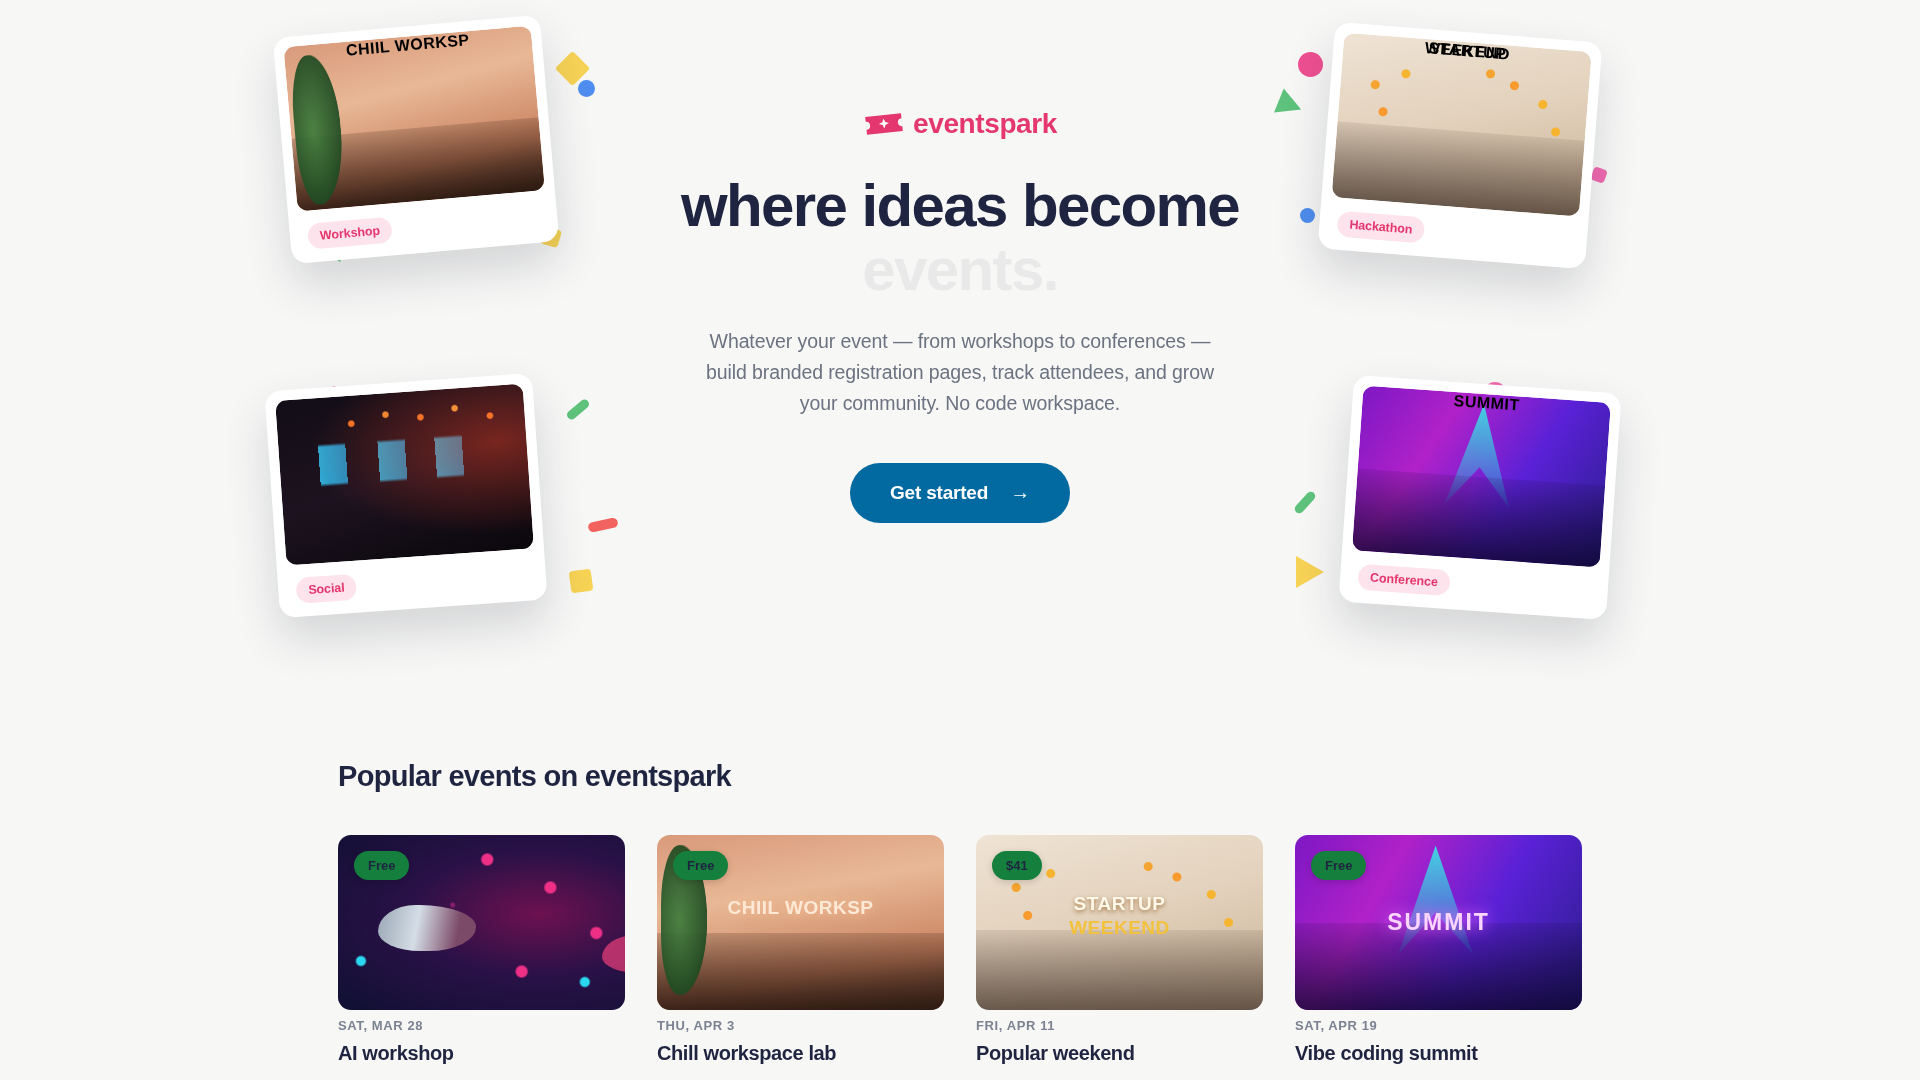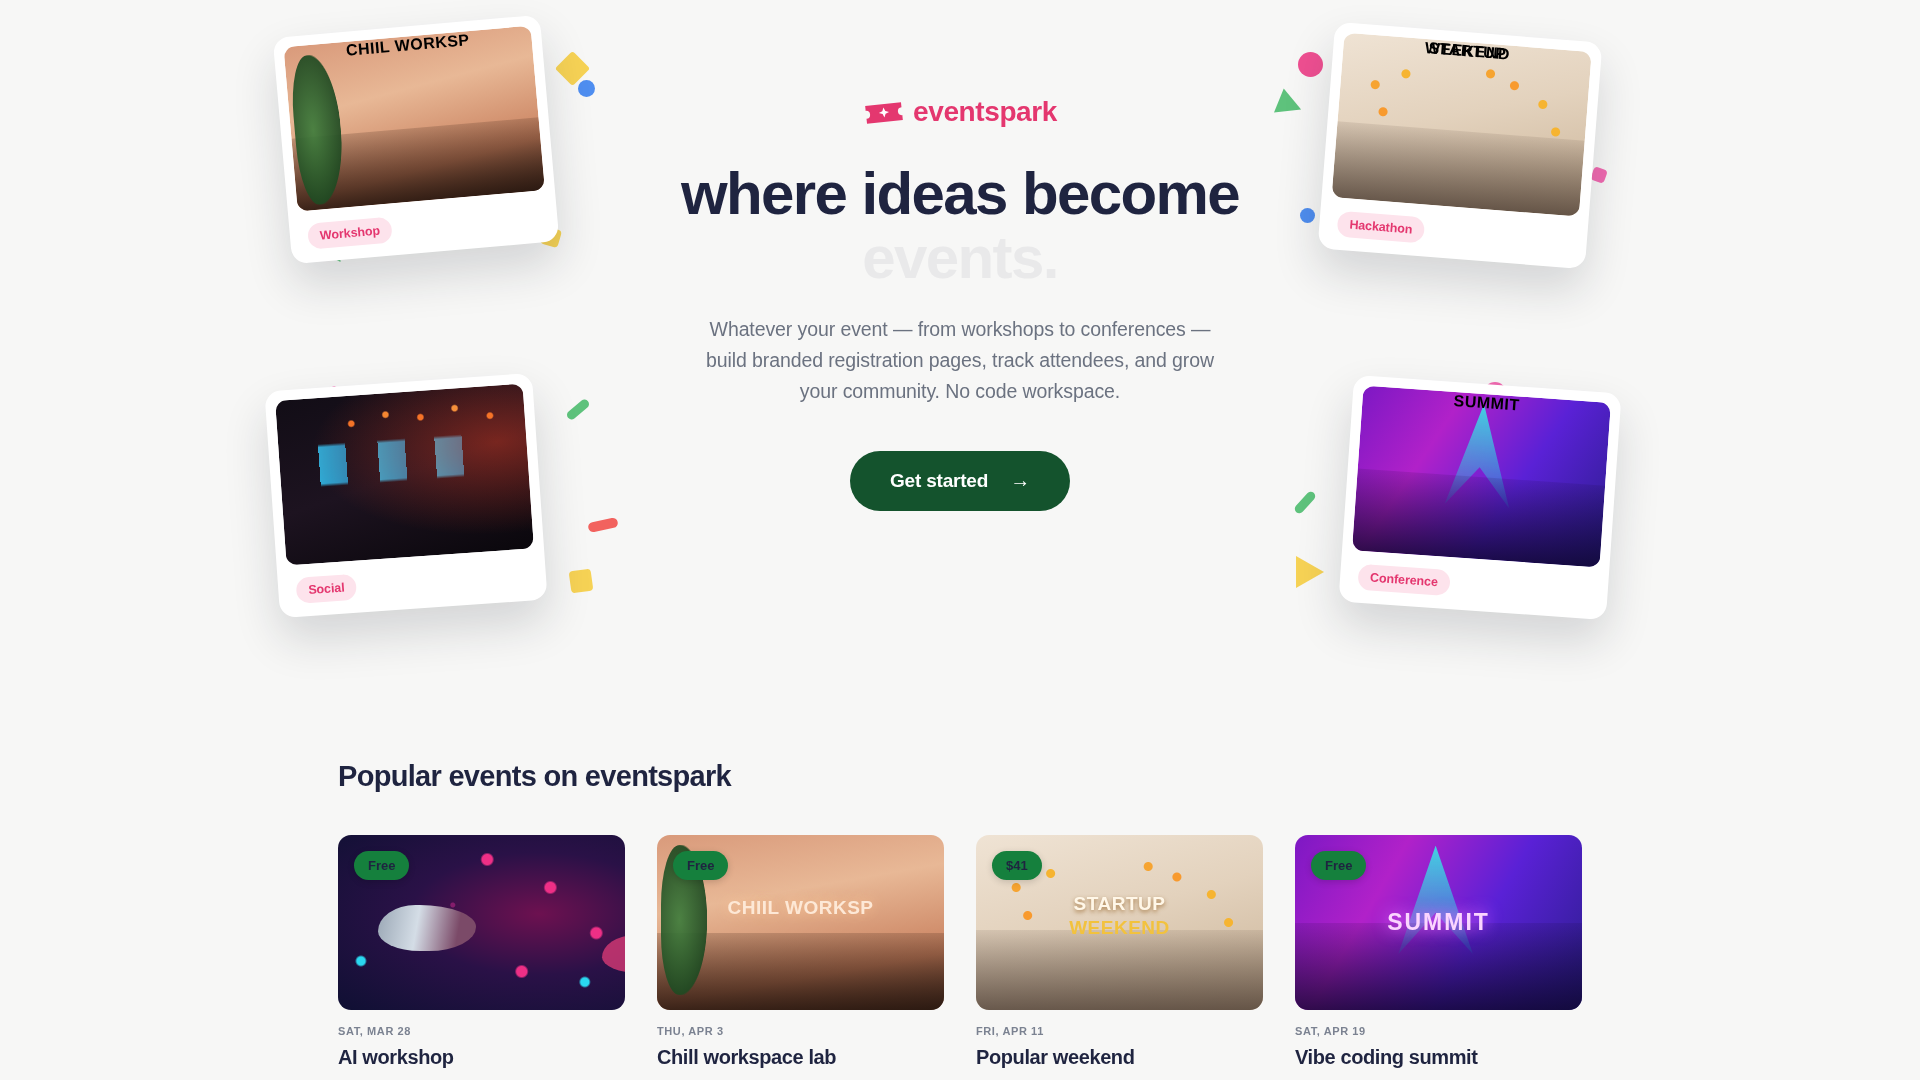--- a/index.html
+++ b/index.html
@@ -11,38 +11,38 @@
   }
   .page { position: relative; width: 1920px; height: 1080px; background: #f7f7f6; overflow: hidden; }
 
   
   .hero { position: relative; width: 1920px; height: 700px; }
 
   .hero-center {
     position: absolute; left: 50%; top: 96px; transform: translateX(-50%);
     width: 720px; text-align: center; z-index: 20;
   }
-  .brand { display: flex; align-items: flex-end; justify-content: center; gap: 8px; margin-bottom: 34px; }
+  .brand { display: flex; align-items: center; justify-content: center; gap: 8px; margin-bottom: 34px; margin-top: 12px; }
   .brand-mark { width: 42px; height: 30px; position: relative; }
   .brand-name {
     font-size: 28px; font-weight: 700; color: #e4376f; letter-spacing: -0.4px;
   }
   .headline {
     font-size: 60px; line-height: 1.07; font-weight: 800; color: #1f2440;
     letter-spacing: -1.6px;
   }
   .headline .line3 { color: #e9e9ea; }
   .subhead {
     margin-top: 24px; font-size: 19.5px; line-height: 1.58; color: #6b7280;
     letter-spacing: -0.1px;
   }
   .cta-wrap { margin-top: 44px; display: flex; justify-content: center; }
   .cta {
     display: inline-flex; align-items: flex-start; gap: 22px;
-    background: #14532d; color: #ffffff; border: none; cursor: pointer;
+    background: #0369a1; color: #ffffff; border: none; cursor: pointer;
     padding: 19px 40px; border-radius: 999px;
     font-size: 19px; font-weight: 700; letter-spacing: -0.2px;
     font-family: "Liberation Sans", sans-serif;
   }
   .cta .arrow { font-size: 20px; line-height: 1; }
 
   
   .fcard {
     position: absolute; width: 268px; border-radius: 16px;
     background: #ffffff; box-shadow: 0 22px 46px rgba(25,28,45,.16);
@@ -168,21 +168,21 @@
   .ecard { width: 100%; }
   .ecard .thumb {
     position: relative; width: 100%; height: 175px; border-radius: 13px; overflow: hidden;
   }
   .price {
     position: absolute; left: 16px; top: 16px; z-index: 3;
     background: #15803d; color: #1f2440; font-size: 13px; font-weight: 700;
     padding: 7px 14px; border-radius: 999px; box-shadow: 0 2px 7px rgba(0,0,0,.16);
   }
   .ecard .date {
-    margin-top: 15px; font-size: 11px; font-weight: 700; color: #7b8291; letter-spacing: .6px;
+    margin-top: 8px; font-size: 13px; font-weight: 700; color: #7b8291; letter-spacing: .6px;
   }
   .ecard .name {
     margin-top: 9px; font-size: 20px; font-weight: 800; color: #1f2440; letter-spacing: -0.4px;
   }
 </style>
 </head>
 <body>
 
 <div class="page">
 

